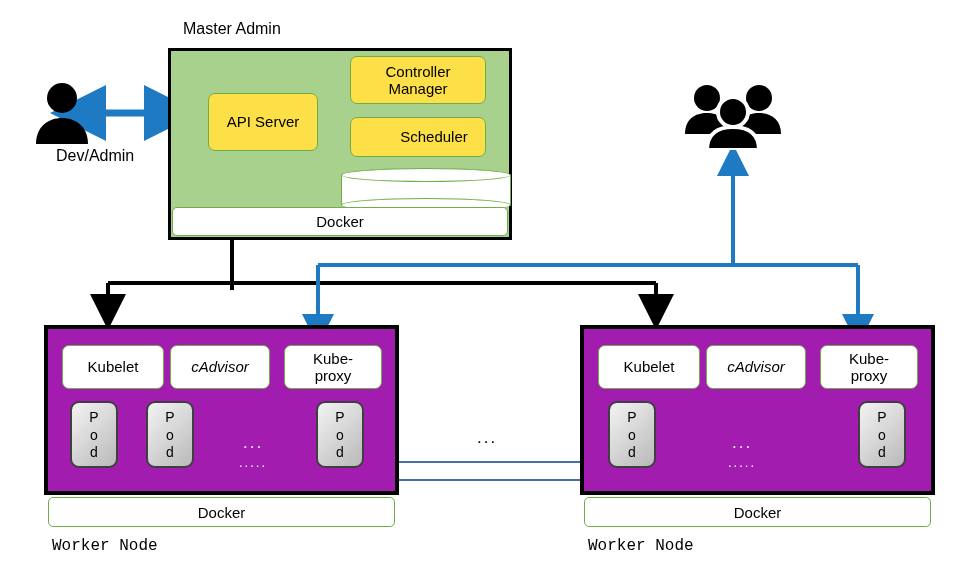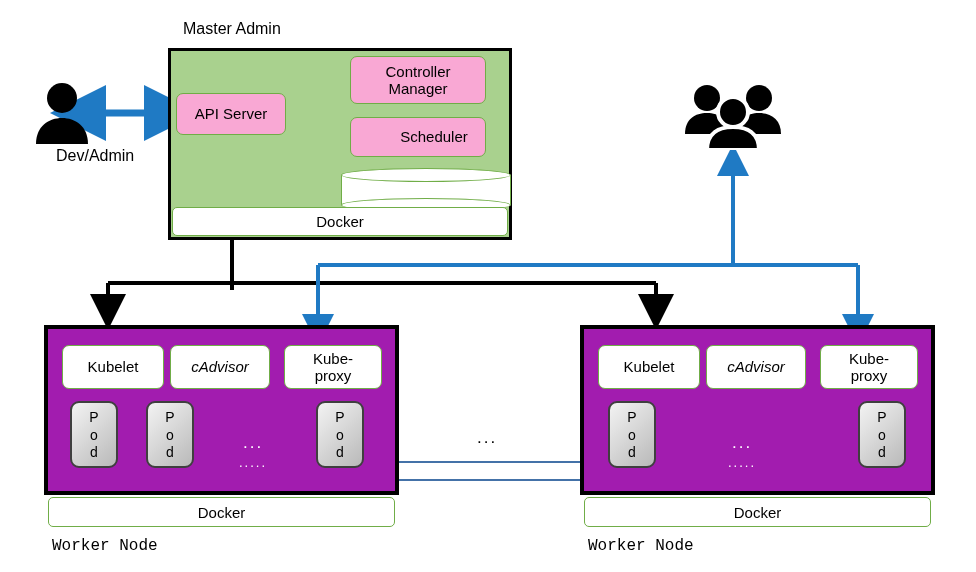--- a/index.html
+++ b/index.html
@@ -50,33 +50,33 @@
     box-sizing: border-box;
   }
   #master-title {
     left: 183px;
     top: 20px;
     font-size: 16px;
   }
 
   .wbox {
     position: absolute;
-    background: #f9a8d4;
+    background: #fde047;
     border: 1px solid #70ad47;
     border-radius: 7px;
     box-sizing: border-box;
     display: flex;
     align-items: center;
     justify-content: center;
     text-align: center;
     font-size: 15px;
     line-height: 1.15;
   }
 
-  #api-server-box { left: 176px; top: 93px;  width: 110px; height: 42px; }
+  #api-server-box { left: 208px; top: 93px;  width: 110px; height: 58px; }
   #controller-manager-box { left: 350px; top: 56px; width: 136px; height: 48px; flex-direction: column; }
   #scheduler-box  { left: 350px; top: 117px; width: 136px; height: 40px; padding-left: 32px; }
 
   
   #etcd-shape {
     position: absolute;
     left: 341px;
     top: 168px;
     width: 170px;
     height: 44px;

